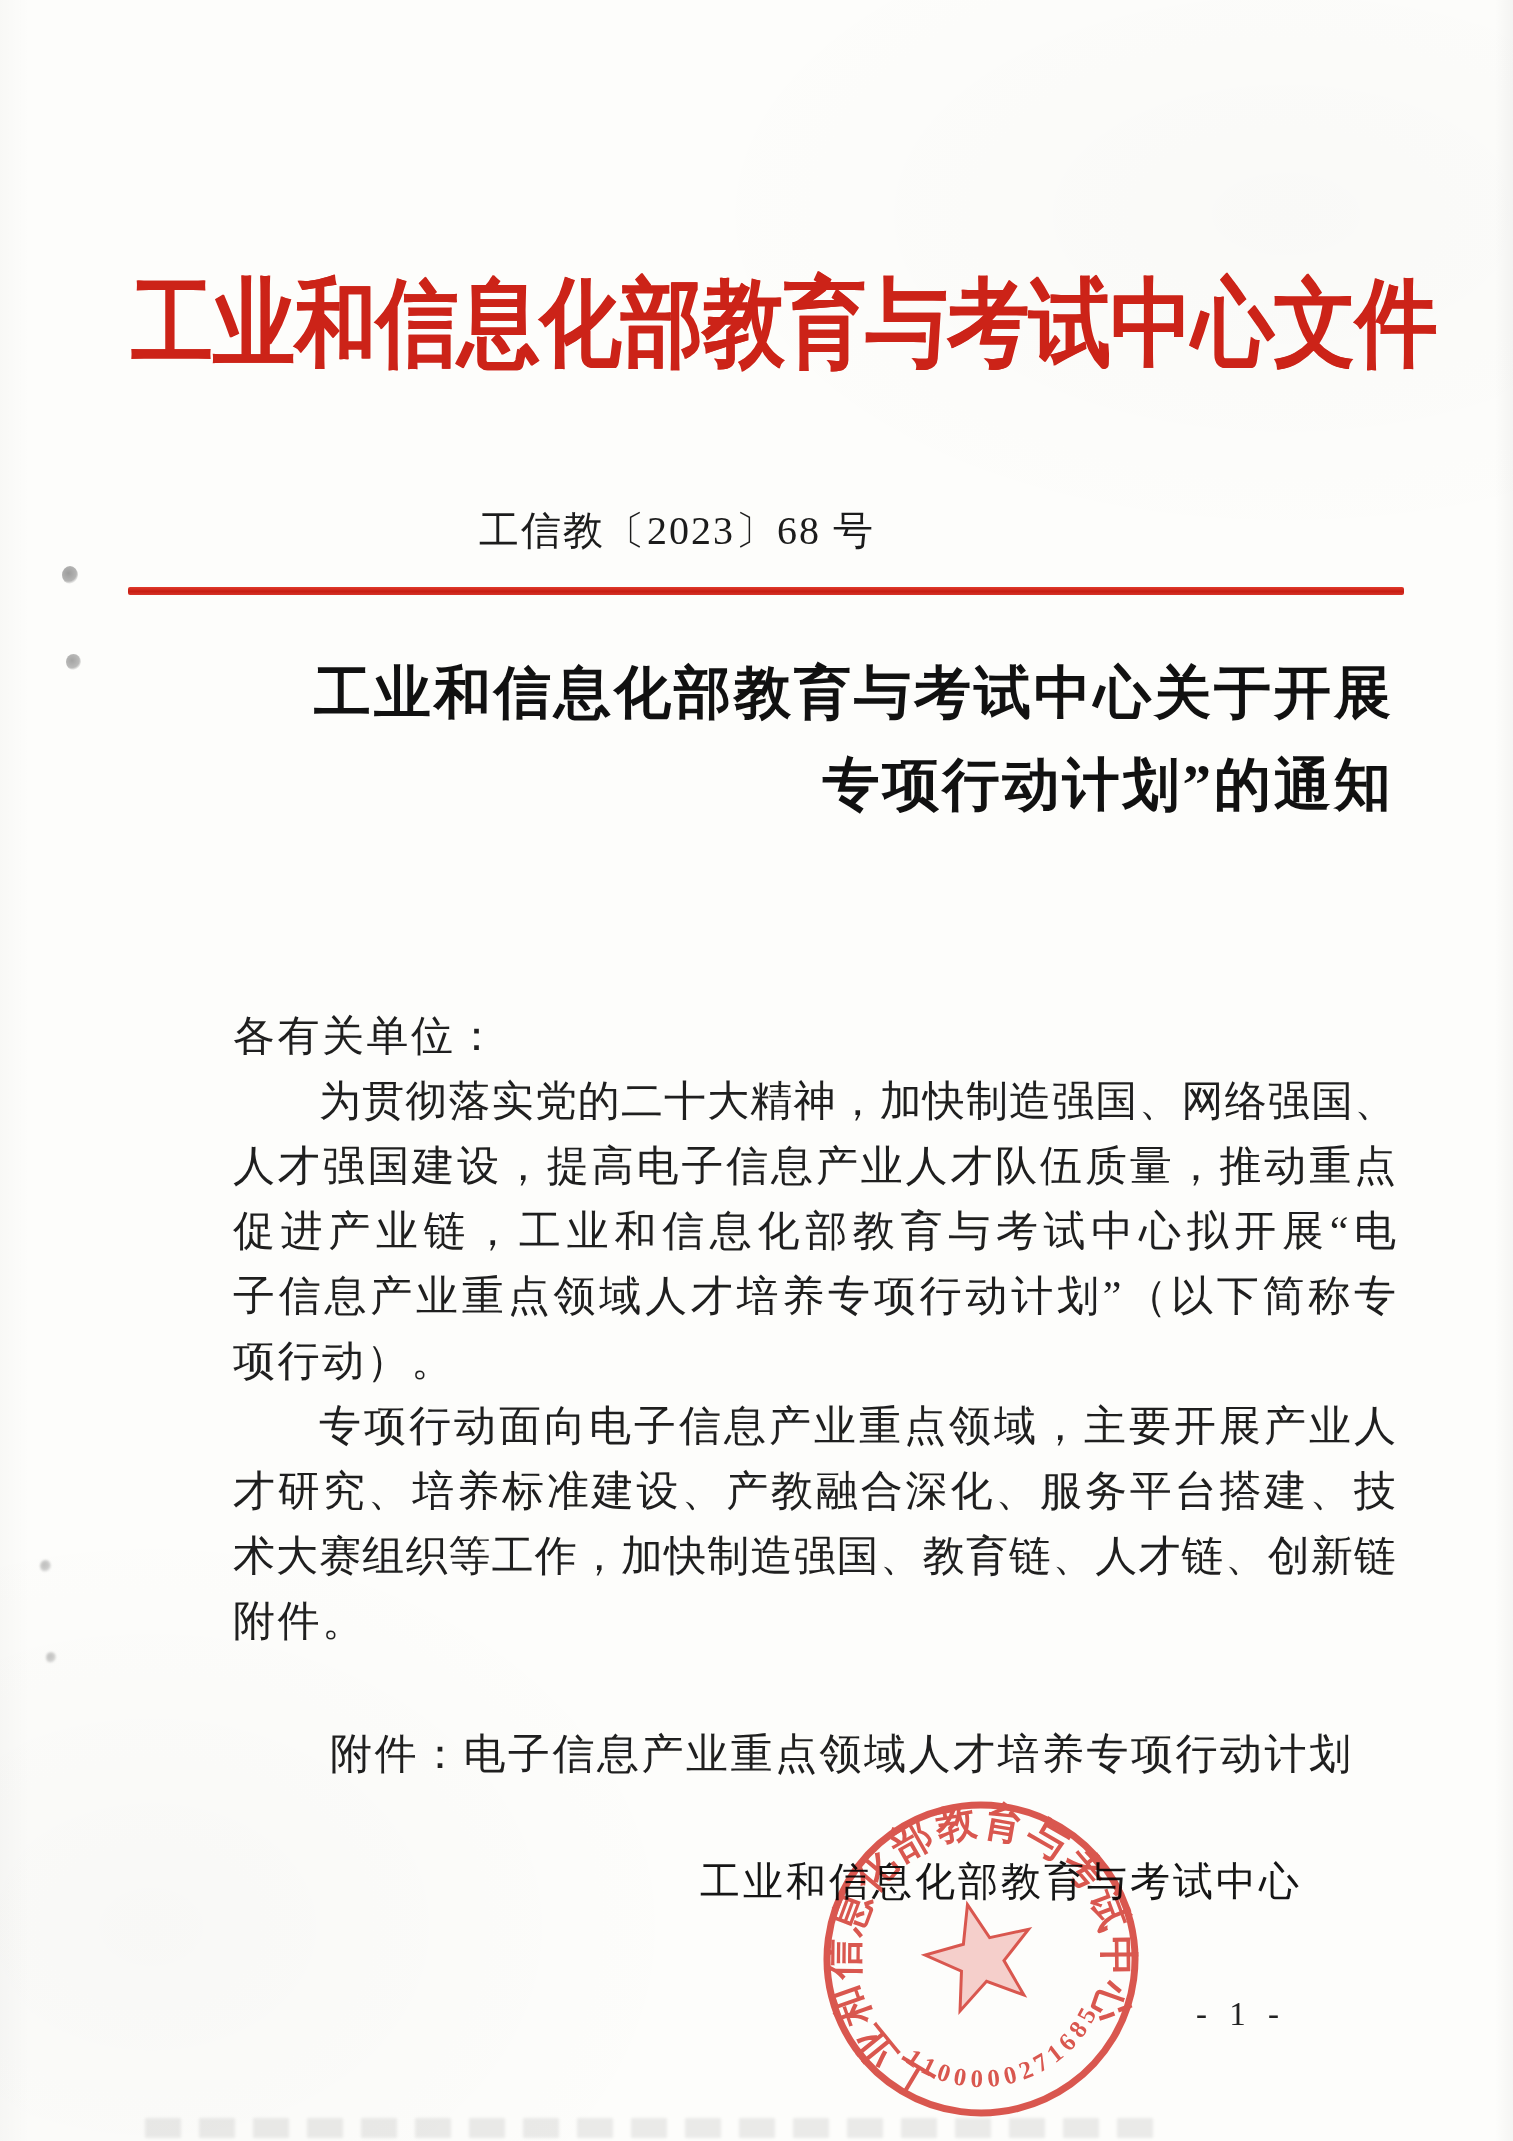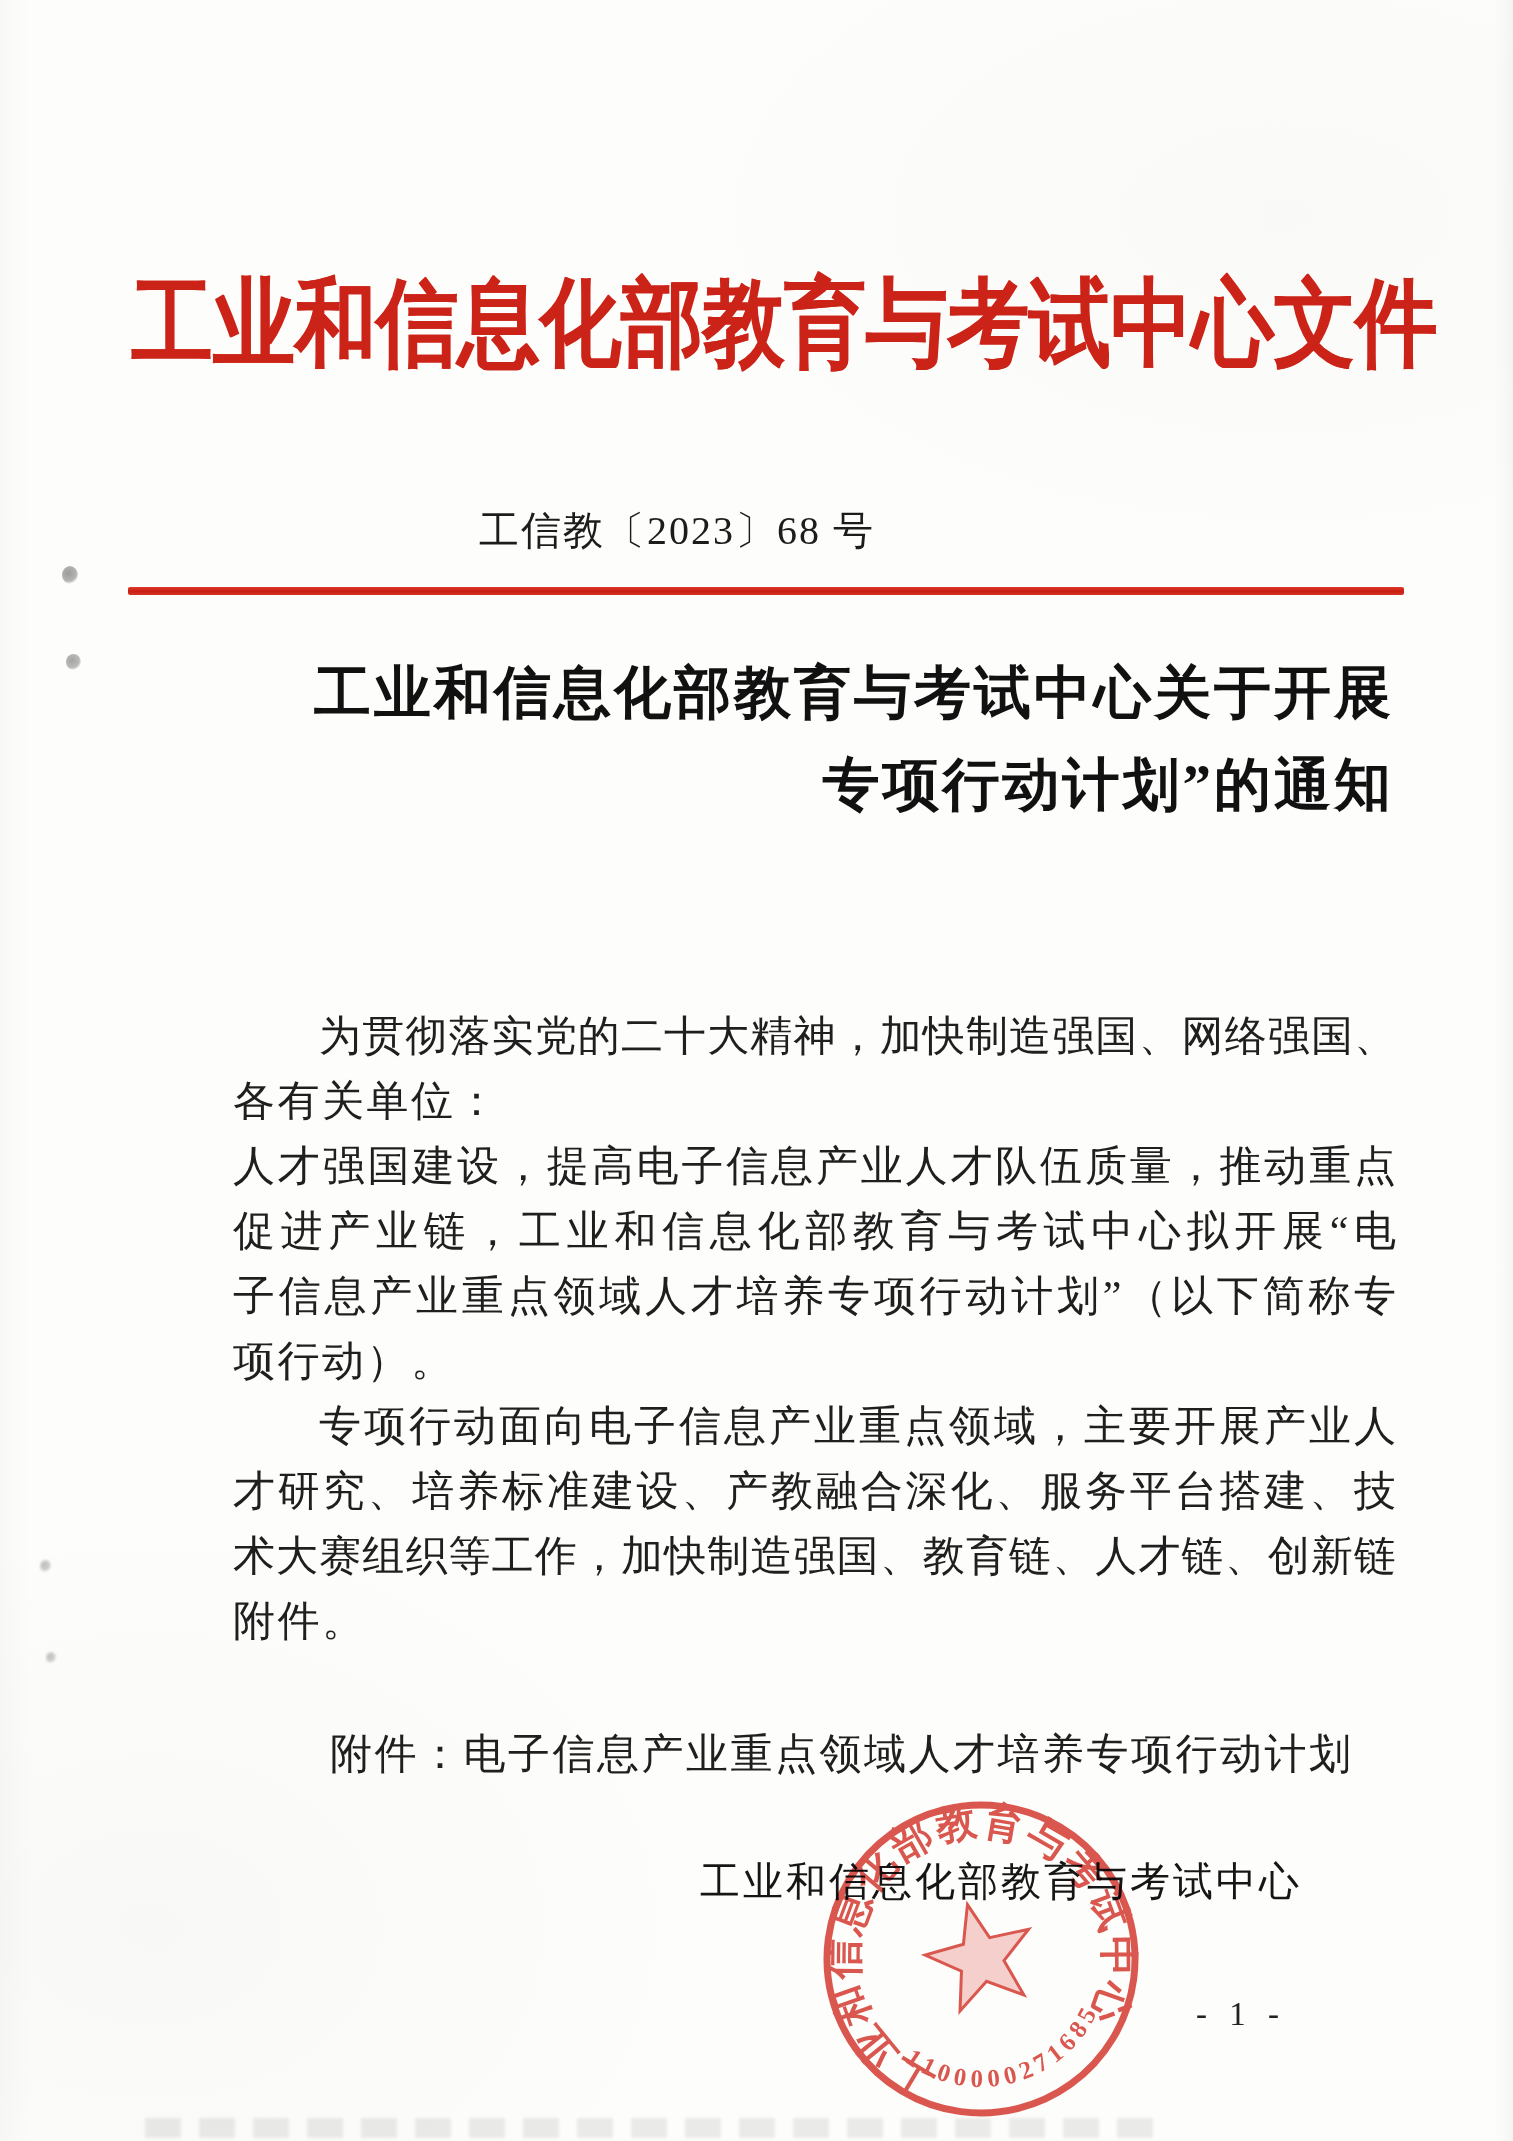--- a/index.html
+++ b/index.html
@@ -143,22 +143,22 @@
   <div class="doc-number">工信教〔2023〕68 号</div>
 
   <div class="red-rule"></div>
 
   <div class="doc-title">
     <div>工业和信息化部教育与考试中心关于开展</div>
     <div>专项行动计划”的通知</div>
   </div>
 
   <div class="body-block">
+    <div class="bline noj">各有关单位：</div>
     <div class="bline ind">为贯彻落实党的二十大精神，加快制造强国、网络强国、</div>
-    <div class="bline noj">各有关单位：</div>
     <div class="bline">人才强国建设，提高电子信息产业人才队伍质量，推动重点</div>
     <div class="bline">促进产业链，工业和信息化部教育与考试中心拟开展“电</div>
     <div class="bline">子信息产业重点领域人才培养专项行动计划”（以下简称专</div>
     <div class="bline noj">项行动）。</div>
     <div class="bline ind">专项行动面向电子信息产业重点领域，主要开展产业人</div>
     <div class="bline">才研究、培养标准建设、产教融合深化、服务平台搭建、技</div>
     <div class="bline">术大赛组织等工作，加快制造强国、教育链、人才链、创新链</div>
     <div class="bline noj">附件。</div>
   </div>
 

